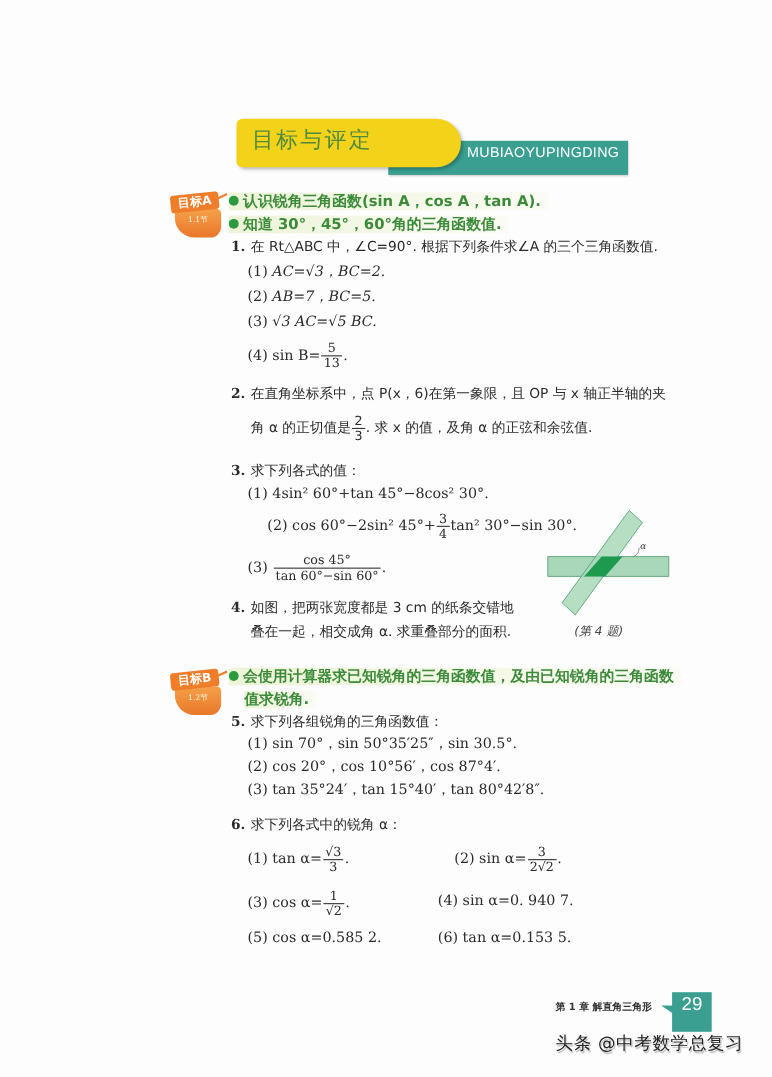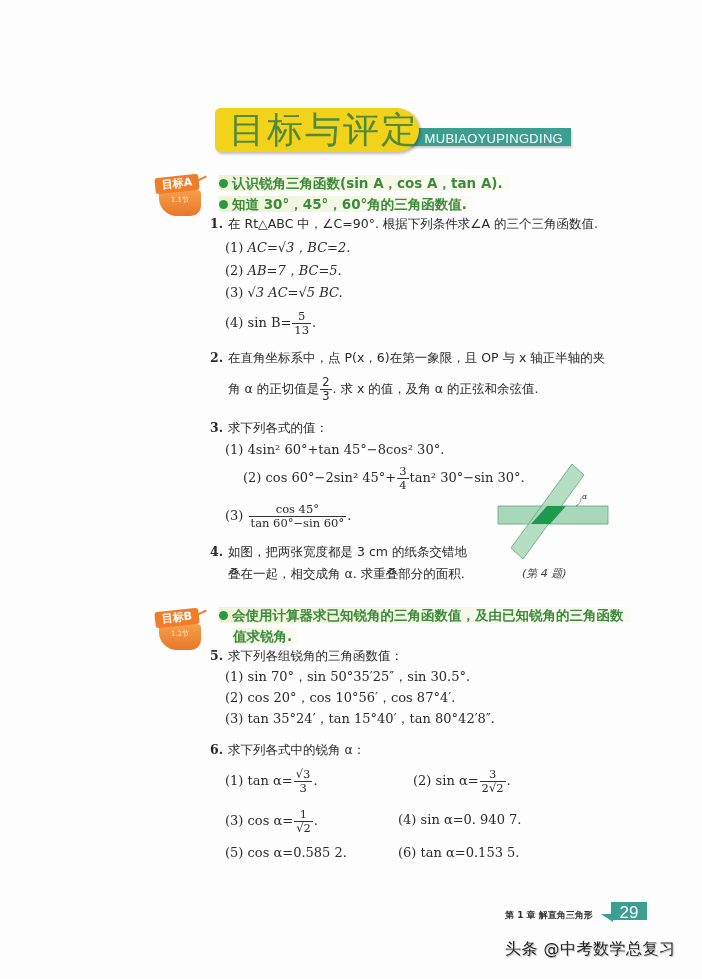--- a/index.html
+++ b/index.html
@@ -7,25 +7,25 @@
   body { position: relative; font-family: "DejaVu Serif", "Liberation Serif", serif; color: #2b2b2b; }
 
   
   .banner { position: absolute; left: 213px; top: 100px; width: 370px; height: 56px; }
   .banner-yellow {
     position: absolute; left: 2px; top: 8px; width: 204px; height: 44px;
     background: #f3d21a; border-radius: 6px 24px 24px 6px;
     box-shadow: 2px 2px 3px rgba(0,0,0,0.25);
   }
   .banner-title {
-    position: absolute; left: 14px; top: 2px; font-family: Liberation Serif, serif;
-    font-size: 36px; color: #4f8a3d; letter-spacing: 2px; line-height: 40px;
+    position: absolute; left: 14px; top: 2px; font-family: Liberation Mono, monospace;
+    font-size: 20px; color: #4f8a3d; letter-spacing: 2px; line-height: 40px;
   }
   .banner-teal {
-    position: absolute; left: 140px; top: 28px; width: 218px; height: 18px;
+    position: absolute; left: 140px; top: 28px; width: 218px; height: 31px;
     background: #3a9f91; box-shadow: 1px 2px 2px rgba(0,0,0,0.2);
   }
   .banner-sub {
     position: absolute; right: 8px; top: 3px; font-family: "Liberation Sans", sans-serif;
     font-size: 13px; color: #ffffff; letter-spacing: 0.3px;
   }
 
   
   .badge { position: absolute; width: 52px; height: 44px; }
   .badge-tag {
@@ -41,40 +41,40 @@
   }
   .badge-hook {
     position: absolute; left: 40px; top: 6px; width: 12px; height: 2px;
     background: #f07d2a; transform: rotate(-25deg);
   }
 
   .goal {
     position: absolute; font-family: "DejaVu Sans", sans-serif; font-size: 13.5px;
     color: #3c8b3a; font-weight: bold; line-height: 22px;
   }
-  .goal-bg { background: linear-gradient(90deg, rgba(230,240,200,0.7), rgba(245,248,225,0.3)); padding-right: 6px; margin-left: 11px; }
+  .goal-bg { background: linear-gradient(90deg, rgba(230,240,200,0.7), rgba(245,248,225,0.3)); padding-right: 6px; }
   .dot {
     display: inline-block; width: 9px; height: 9px; border-radius: 50%;
     background: #2e9a3f; margin-right: 4px; vertical-align: 0px;
   }
 
   .text { position: absolute; font-size: 13px; line-height: 20px; color: #2a2a2a; white-space: nowrap; }
   .cn { font-family: "DejaVu Sans", sans-serif; font-size: 12.5px; }
   .num { font-weight: bold; font-family: "DejaVu Serif", serif; margin-right: 5px; }
   .i { font-style: italic; }
   .frac { display: inline-block; vertical-align: middle; text-align: center; font-size: 11.5px; line-height: 13px; margin: 0 1px; }
   .frac > span { display: block; padding: 0 2px; }
   .frac > span.top { border-bottom: 1px solid #333; }
 
   .figure { position: absolute; left: 496px; top: 462px; width: 120px; height: 100px; }
   .caption { position: absolute; left: 522px; top: 566px; font-family: "DejaVu Sans", sans-serif; font-size: 11px; color: #444; font-style: italic; }
 
   .footer-chapter { position: absolute; left: 505px; top: 909px; font-family: "DejaVu Sans", sans-serif; font-size: 9px; color: #333; font-weight: bold; }
   .page-no {
-    position: absolute; left: 611px; top: 902px; width: 36px; height: 18px; background: #3a9f91;
+    position: absolute; left: 611px; top: 902px; width: 36px; height: 36px; background: #3a9f91;
     color: #fff; font-family: "Liberation Sans", sans-serif; font-size: 17px; text-align: center; line-height: 22px;
   }
   .page-no-tail {
     position: absolute; left: 601px; top: 914px; width: 0; height: 0;
     border-top: 8px solid #3a9f91; border-left: 12px solid transparent;
   }
   .watermark {
     position: absolute; left: 505px; top: 939px; font-family: "DejaVu Sans", sans-serif; font-size: 16px;
     color: #222; text-shadow: 0 0 2px #fff, 1px 1px 1px #aaa; letter-spacing: 0.5px;
   }

